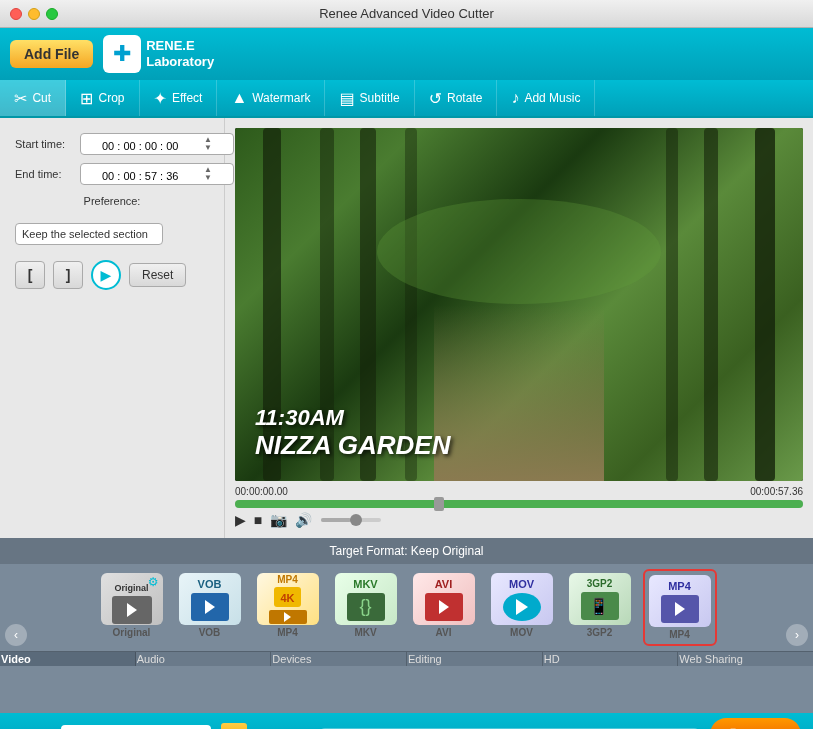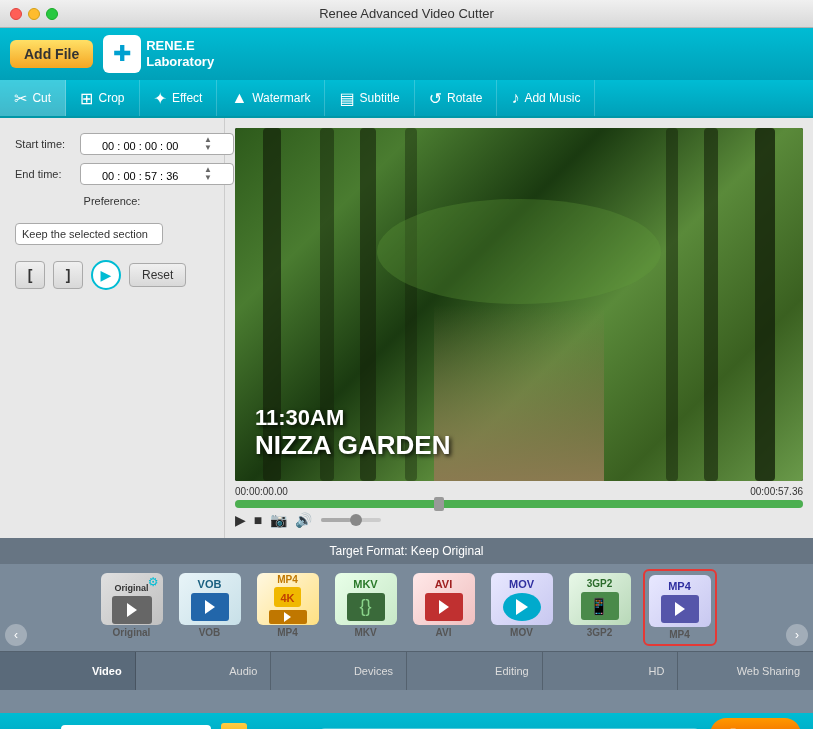--- a/index.html
+++ b/index.html
@@ -247,20 +247,21 @@
       display: flex;
       flex-direction: column;
       padding: 10px;
     }
     .video-container {
       flex: 1;
       background: #000;
       position: relative;
       overflow: hidden;
       border-radius: 2px;
+      font-style: italic;
     }
     .video-frame {
       width: 100%;
       height: 100%;
       background: linear-gradient(135deg, #2d5a1b 0%, #4a7c30 20%, #1a3a10 40%, #5a8a3a 60%, #3a6020 80%, #6a9a4a 100%);
       position: relative;
       overflow: hidden;
     }
     
     .video-overlay-text {
@@ -417,22 +418,22 @@
     }
 
     
     #category-tabs {
       display: flex;
       background: #6a7a8a;
       border-top: 1px solid rgba(0,0,0,0.2);
     }
     .cat-tab {
       flex: 1;
-      text-align: right;
-      padding: 13px;
+      text-align: left;
+      padding: 1px;
       font-size: 11px;
       color: #ddd;
       cursor: pointer;
       border-right: 1px solid rgba(0,0,0,0.2);
     }
     .cat-tab.active {
       background: #5a6a7a;
       color: #fff;
       font-weight: bold;
     }

